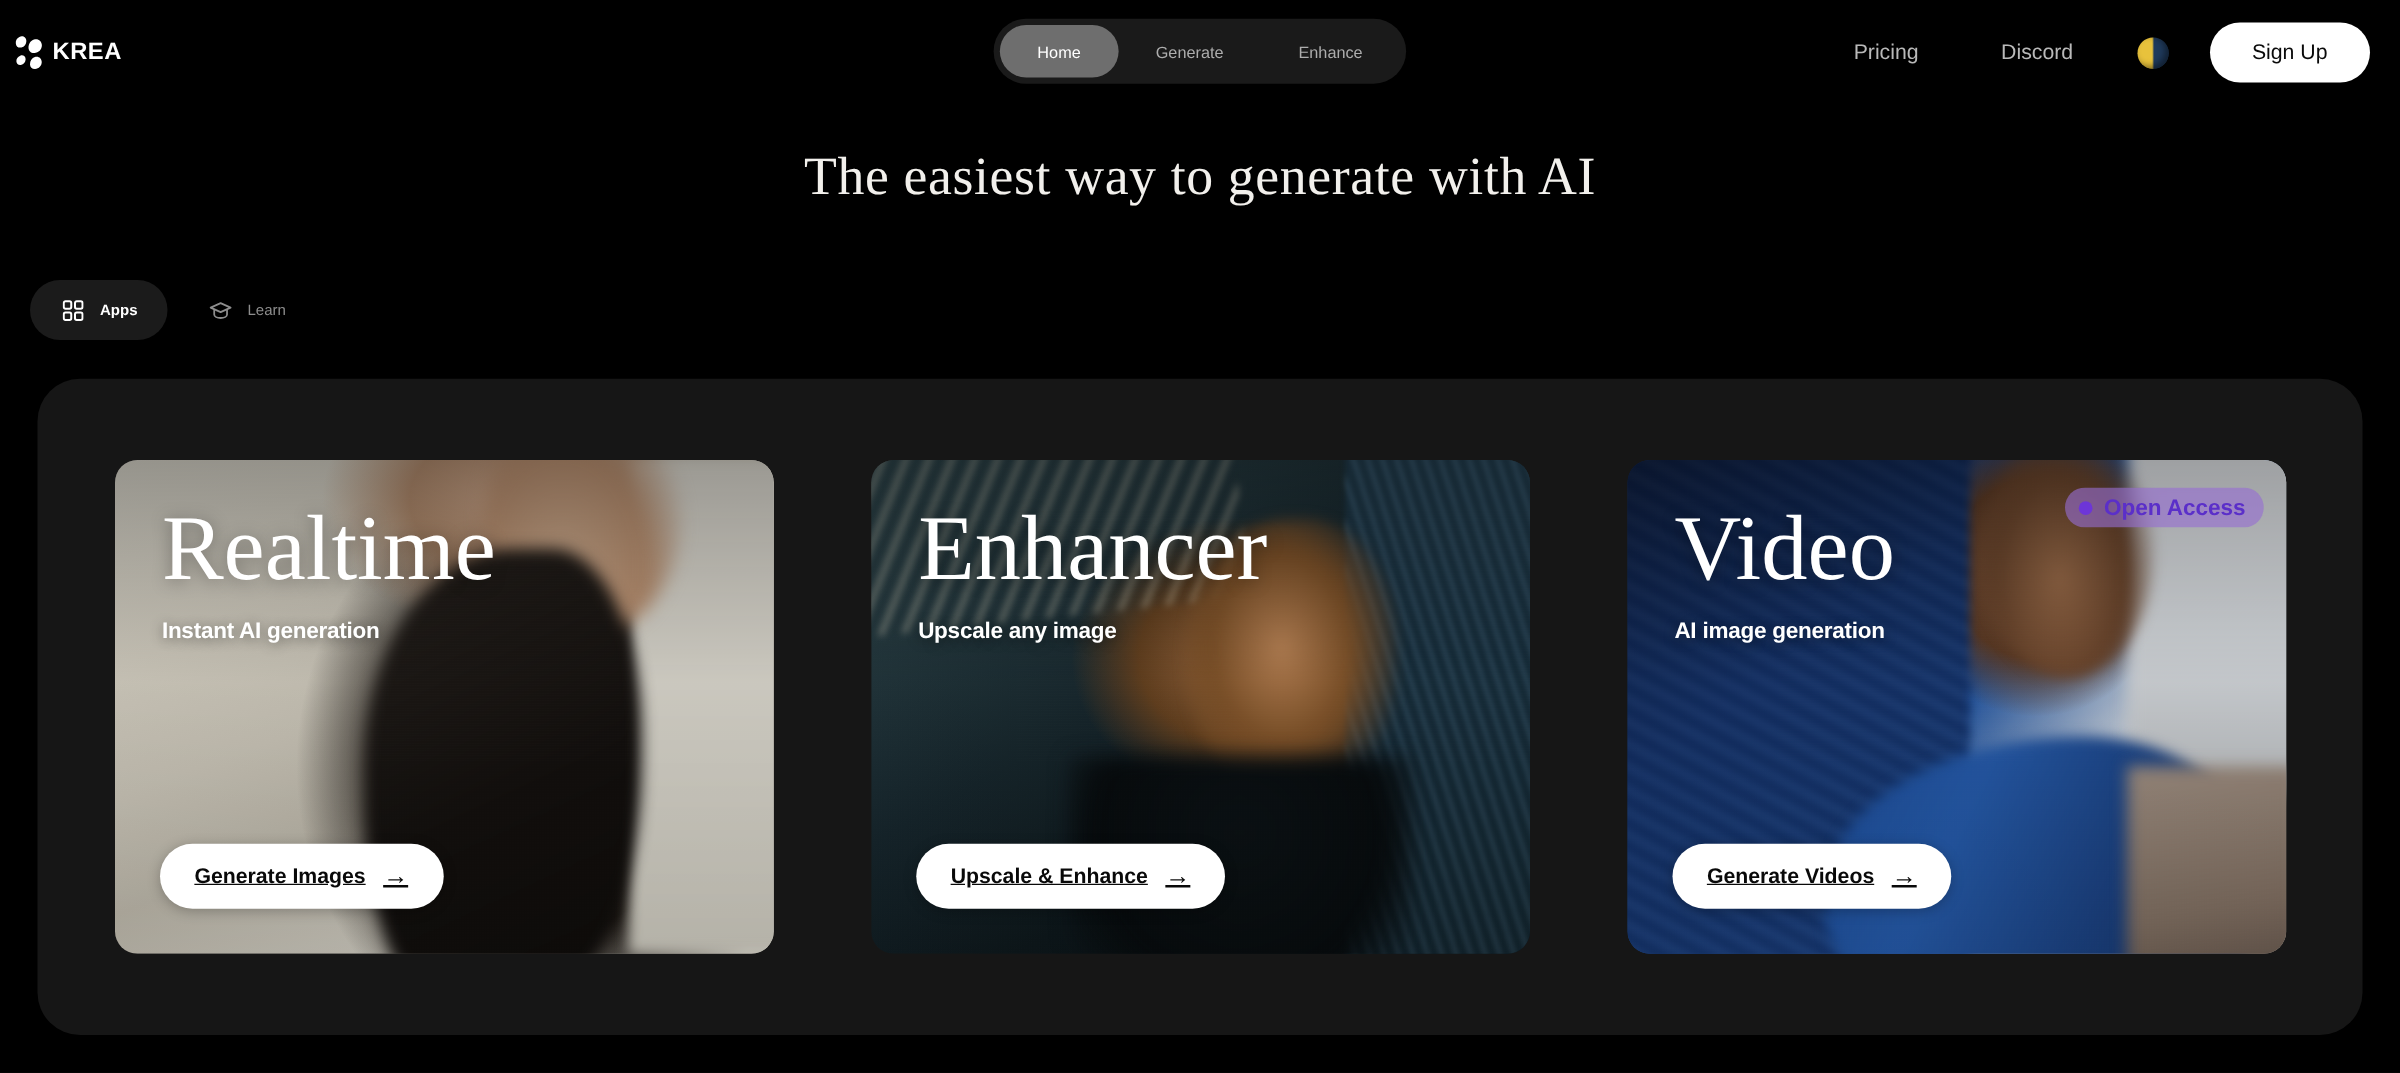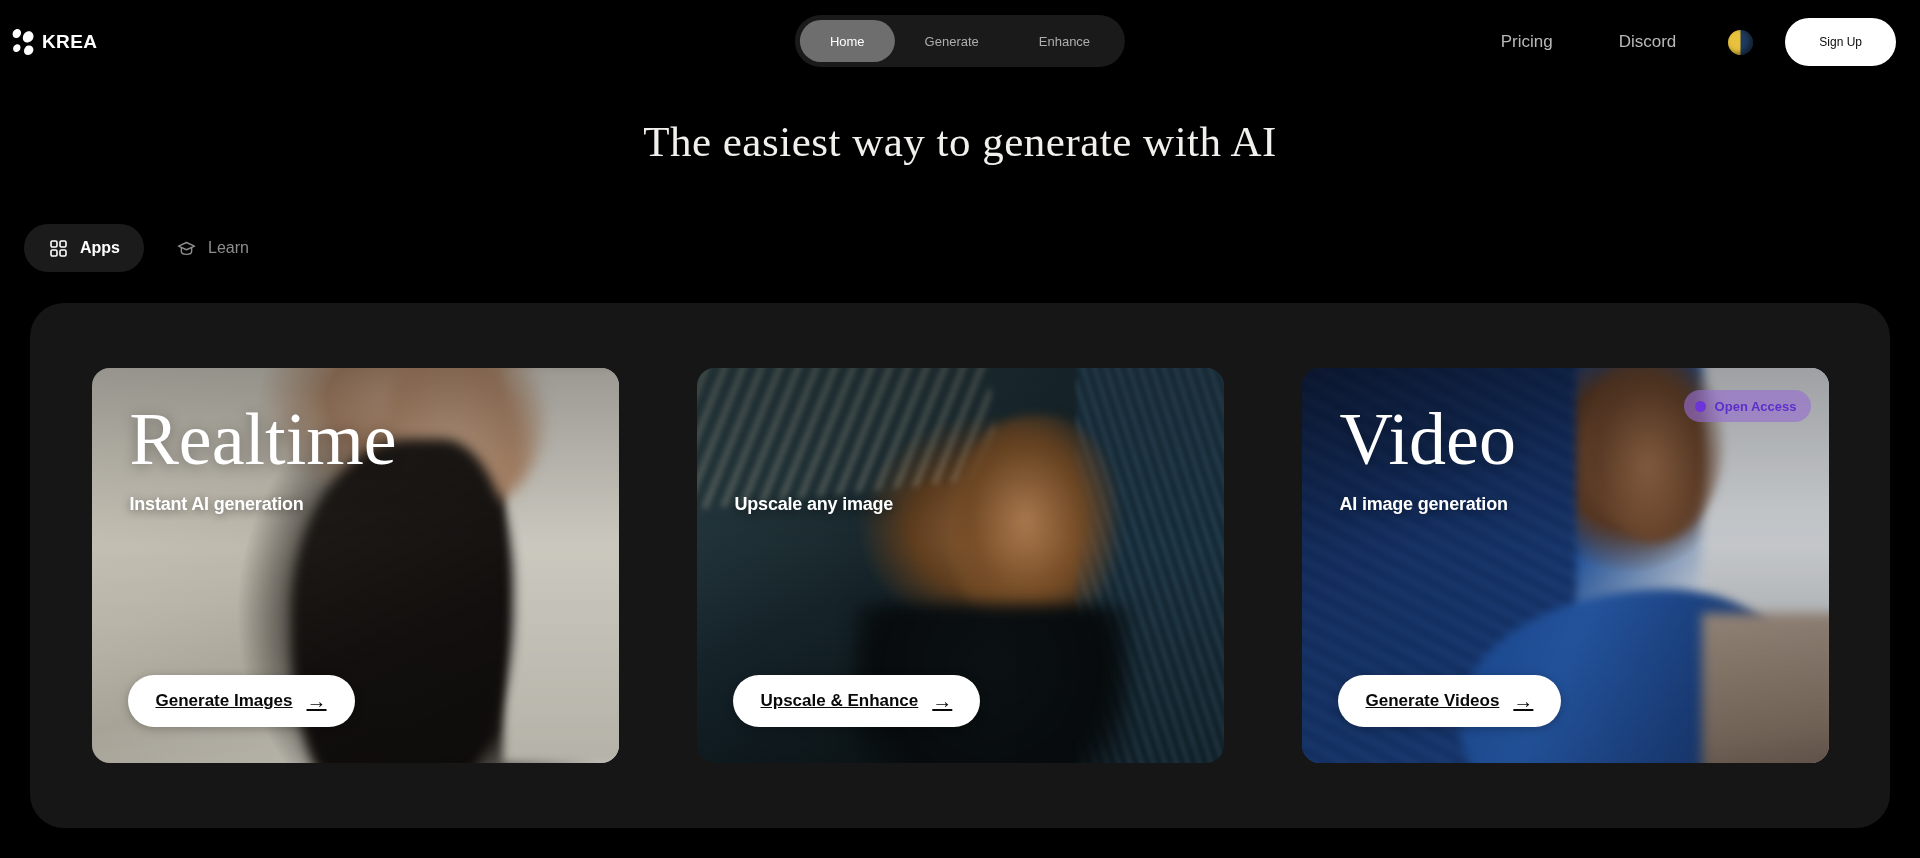--- a/index.html
+++ b/index.html
@@ -59,42 +59,42 @@
     width:25px; height:25px; border-radius:50%;
     background:linear-gradient(90deg,#e8c23c 0%,#e8c23c 47%,#1f3a5c 53%,#1f3a5c 100%);
     position:relative; overflow:hidden;
   }
   .moon::after{
     content:""; position:absolute; inset:0; border-radius:50%;
     box-shadow:inset -3px -2px 5px rgba(0,0,0,.45);
   }
   .signup-btn{
     height:48px; padding:0 34px; border-radius:24px;
-    background:#fff; color:#0a0a0a; font-size:12px; font-weight:500;
+    background:#fff; color:#0a0a0a; font-size:17px; font-weight:500;
     display:flex; align-items:center; justify-content:center;
     border:none; cursor:pointer; font-family:inherit; white-space:nowrap;
   }
 
   
   .hero-title{
     position:absolute; top:117px; left:0; width:1920px;
     text-align:center; color:#f2f0ec;
     font-family:"Liberation Serif", serif;
     font-size:43px; font-weight:400; letter-spacing:.5px;
   }
 
   
   .tabs{
     position:absolute; top:224px; left:24px;
     display:flex; align-items:center; gap:8px;
   }
   .tab{
     height:48px; padding:0 24px; border-radius:24px;
     display:flex; align-items:center; gap:12px;
-    color:#8d8d8d; font-size:16px; font-weight:500; cursor:pointer;
+    color:#8d8d8d; font-size:12px; font-weight:500; cursor:pointer;
     white-space:nowrap;
   }
   .tab.active{ background:#1b1b1b; color:#fff; font-weight:700; }
   .tab .ico{ display:flex; align-items:center; justify-content:center; width:20px; height:20px; }
 
   
   .panel{
     position:absolute; left:30px; top:303px;
     width:1860px; height:525px;
     background:#161616; border-radius:34px;
@@ -133,21 +133,21 @@
     box-shadow:0 2px 10px rgba(0,0,0,.25);
     text-decoration:underline;
   }
   .card-cta .arrow{ font-size:20px; font-weight:400; line-height:1; }
 
   .badge{
     position:absolute; right:18px; top:22px;
     height:32px; padding:0 14px 0 11px; border-radius:16px;
     background:rgba(150,110,210,.62);
     display:flex; align-items:center; gap:9px;
-    color:#5b2fc9; font-size:13px; font-weight:700;
+    color:#5b2fc9; font-size:18px; font-weight:700;
     backdrop-filter:blur(4px); white-space:nowrap;
   }
   .badge .dot{
     width:11px; height:11px; border-radius:50%; background:#6d35d8;
     flex:0 0 auto;
   }
 
   
   .art-realtime{
     background:
@@ -321,20 +321,21 @@
 
     <div class="card">
       <div class="art art-enhancer">
         <div class="f3"></div>
           <div class="f1"></div>
           <div class="f2"></div>
           <div class="f4"></div>
       </div>
       <div class="grain"></div>
       <div class="shade"></div>
+      <div class="card-title">Enhancer</div>
       <div class="card-sub">Upscale any image</div>
       <button class="card-cta">
         <span>Upscale &amp; Enhance</span>
         <span class="arrow">→</span>
       </button>
     </div>
 
     <div class="card">
       <div class="art art-video">
         <div class="f4"></div>

